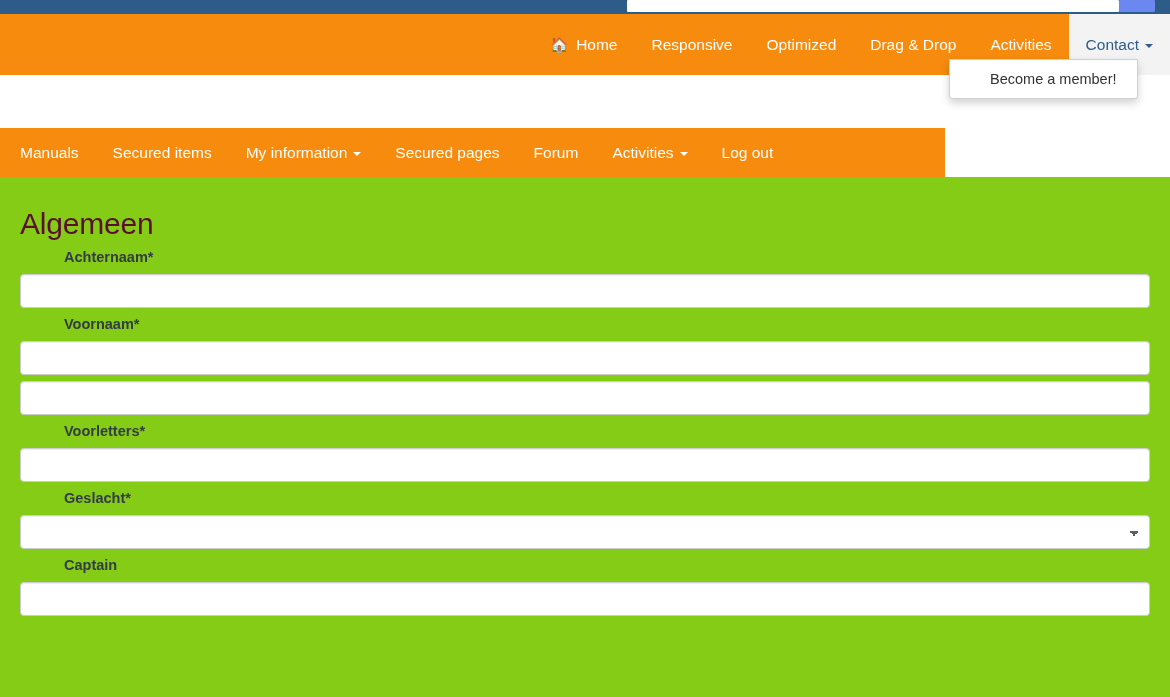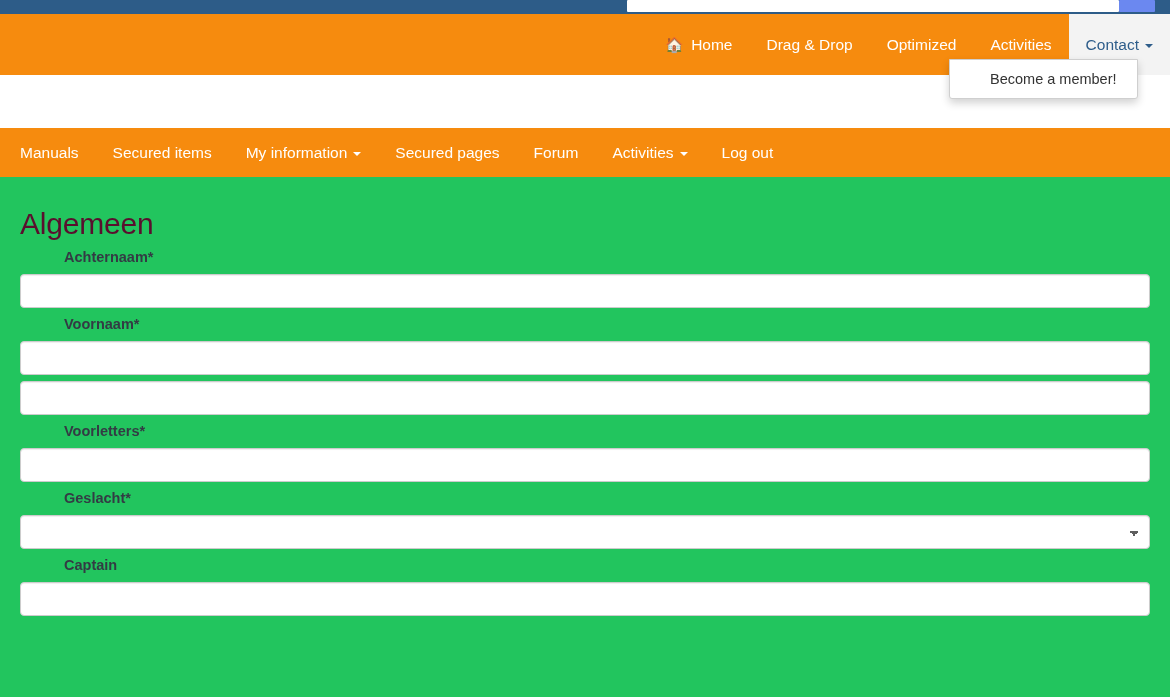--- a/index.html
+++ b/index.html
@@ -118,21 +118,21 @@
     left: 0; top: 75px;
     width: 1170px;
     height: 53px;
     background: #ffffff;
   }
 
   
   .subnav {
     position: absolute;
     left: 0; top: 128px;
-    width: 1170px;
+    width: 945px;
     height: 49px;
     background: #f68b0e;
     display: flex;
     align-items: center;
     padding-left: 20px;
   }
   .subnav-item {
     display: flex;
     align-items: center;
     color: #ffffff;
@@ -145,21 +145,21 @@
     cursor: pointer;
   }
   .subnav-item:last-child { margin-right: 0; justify-content: center; }
 
   
   .content {
     position: absolute;
     left: 0; top: 177px;
     width: 1170px;
     bottom: 0;
-    background: #22c55e;
+    background: #84cc16;
     padding: 0 20px;
   }
   .page-title {
     margin: 0;
     padding-top: 30px;
     color: #5a0f2e;
     font-size: 30px;
     font-weight: 400;
     line-height: 34px;
     letter-spacing: -0.2px;
@@ -212,27 +212,30 @@
 </div>
 
 <nav class="topnav">
   <div class="topnav-items">
 
     <a class="topnav-item">
       <span class="home-icon">🏠</span>
       <span>Home</span>
     </a>
 
+    <a class="topnav-item">
+      <span>Responsive</span>
+    </a>
+
+    <a class="topnav-item">
+      <span>Optimized</span>
+    </a>
 
     <a class="topnav-item">
       <span>Drag &amp; Drop</span>
-    </a>
-
-    <a class="topnav-item">
-      <span>Optimized</span>
     </a>
 
     <a class="topnav-item">
       <span>Activities</span>
     </a>
 
     <a class="topnav-item active">
       <span>Contact</span>
       <span class="caret"></span>
     </a>

